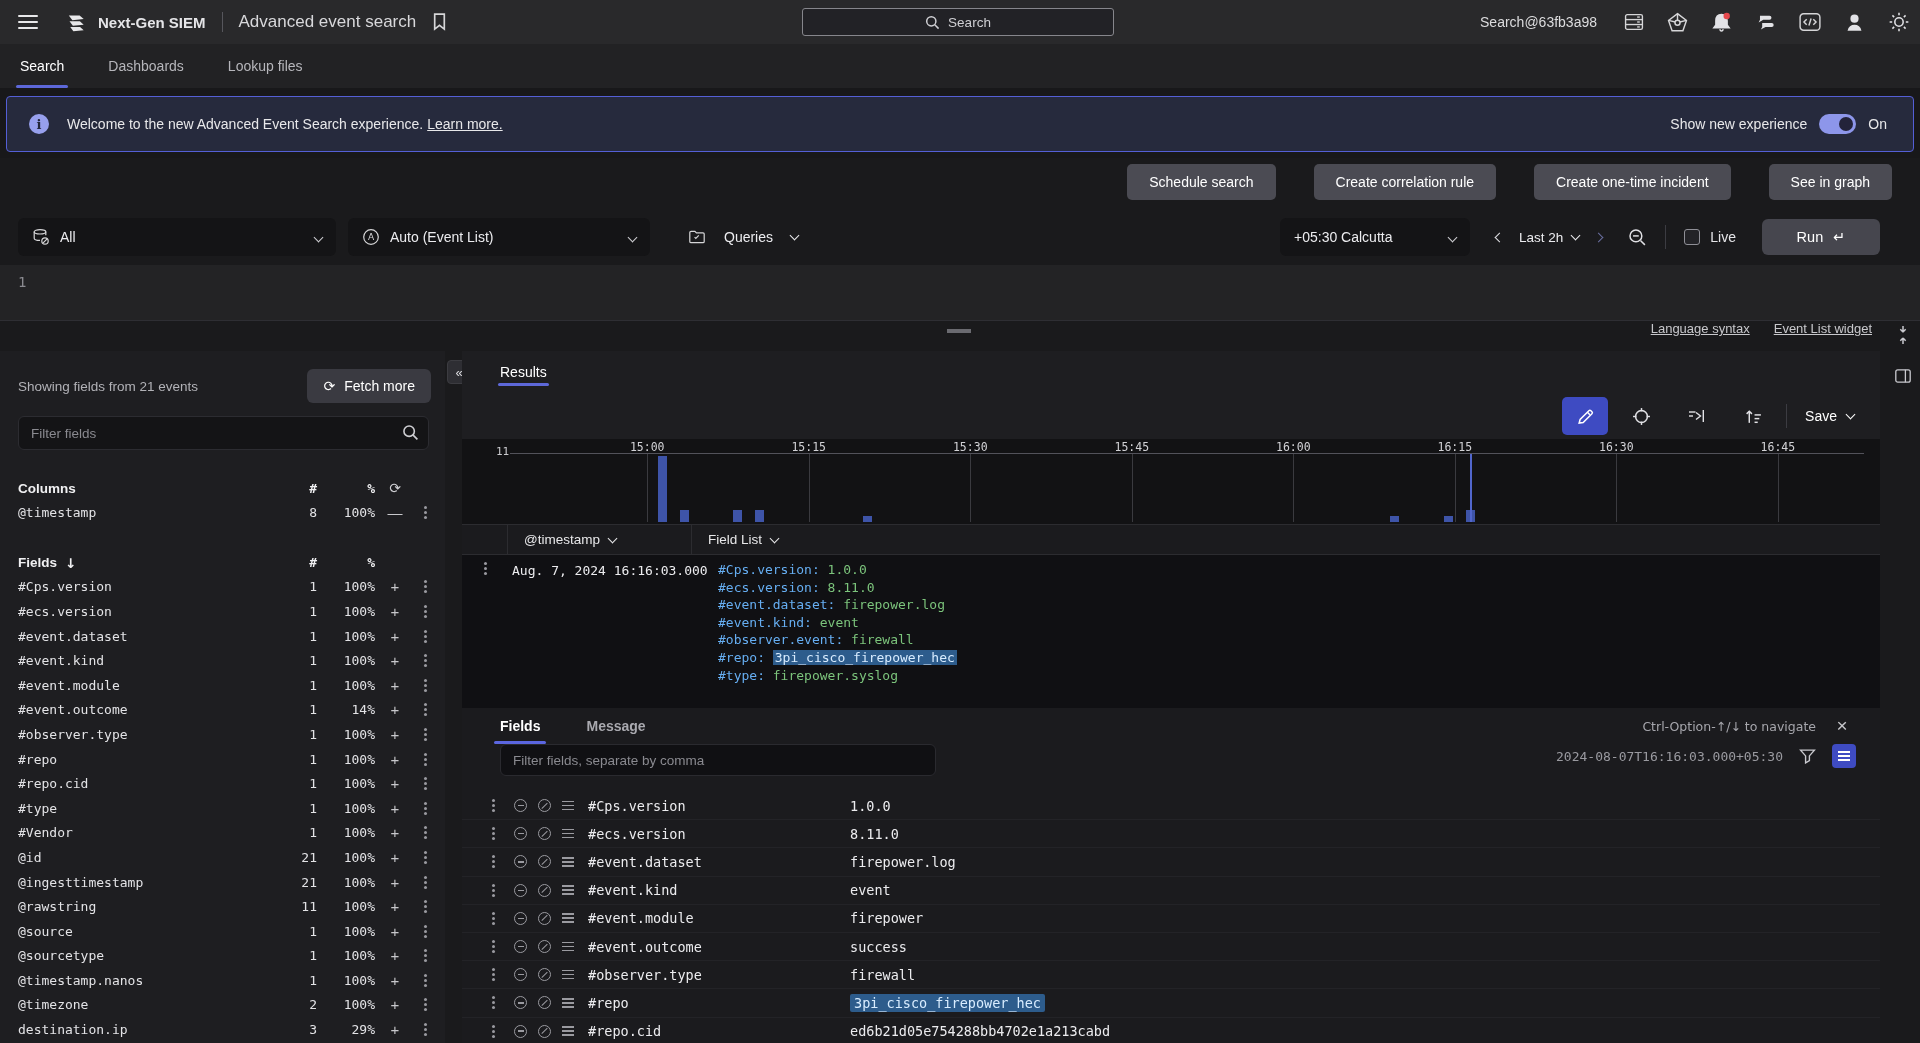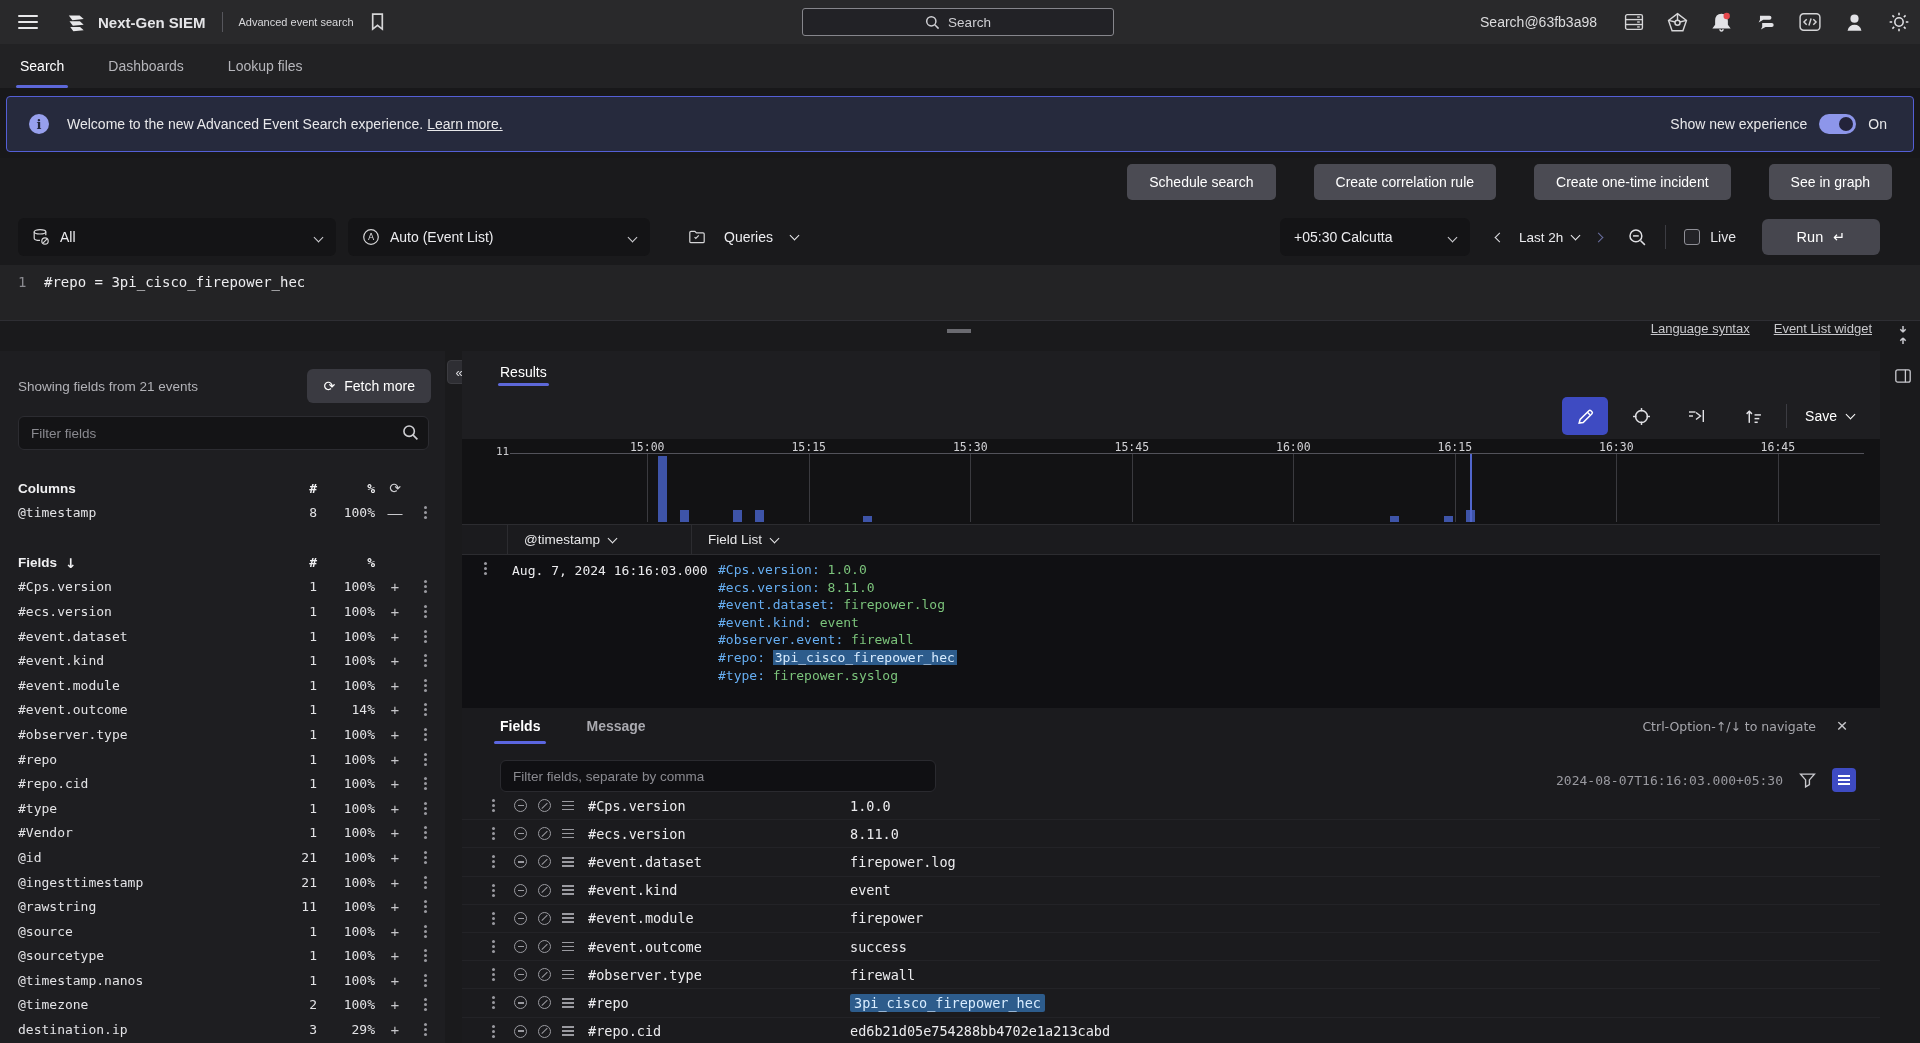--- a/index.html
+++ b/index.html
@@ -22,21 +22,21 @@
   .cmin::after{content:"";position:absolute;left:2.5px;right:2.5px;top:50%;height:1.3px;margin-top:-.65px;background:#9a9aa0;}
   .cslash::after{content:"";position:absolute;left:50%;top:1.5px;bottom:1.5px;width:1.3px;margin-left:-.65px;background:#9a9aa0;transform:rotate(45deg);}
   .ilines{display:inline-block;width:12px;height:12px;position:relative;flex:none;}
   .ilines::before{content:"";position:absolute;left:0;top:1px;width:12px;height:1.6px;background:#9a9aa0;box-shadow:0 4px 0 #9a9aa0,0 8px 0 #9a9aa0;}
 
   
   .topbar{position:absolute;left:0;top:0;width:1920px;height:44px;background:var(--topbar);display:flex;align-items:center;padding:0 14px 0 12px;}
   .ham{width:20px;height:2.6px;background:#e8e8ea;border-radius:1px;box-shadow:0 6px 0 #e8e8ea,0 -6px 0 #e8e8ea;margin:0 14px 0 6px;flex:none;}
   .apptitle{font-size:15px;font-weight:bold;margin-left:10px;white-space:nowrap;}
   .vsep{width:1px;height:20px;background:#56565c;margin:0 16px;}
-  .subtitle{font-size:11px;color:#d8d8db;white-space:nowrap;}
+  .subtitle{font-size:17px;color:#d8d8db;white-space:nowrap;}
   .topsearch{position:absolute;left:802px;top:8px;width:312px;height:28px;border:1px solid #86868c;border-radius:3px;background:#222226;display:flex;align-items:center;justify-content:center;gap:8px;color:#cfcfd3;font-size:13.5px;}
   .topright{position:absolute;right:10px;top:0;height:44px;display:flex;align-items:center;gap:23px;}
   .account{font-size:14px;color:#dcdcde;margin-right:4px;white-space:nowrap;}
   .tico{cursor:pointer;}
 
   
   .tabrow{position:absolute;left:0;top:44px;width:1920px;height:44px;background:var(--tabrow);display:flex;align-items:stretch;padding-left:20px;gap:44px;}
   .tab{display:flex;align-items:center;font-size:14px;color:#b6b6bb;position:relative;cursor:pointer;}
   .tab.active{color:#fff;}
   .tab.active::after{content:"";position:absolute;left:-4px;right:-4px;bottom:0;height:3px;background:var(--accent);border-radius:2px;}
@@ -138,21 +138,21 @@
   .kvlist .v{color:var(--val);}
   .kvlist .v.hl{background:var(--hl);color:#d8ecff;padding:0 2px;}
 
   .detail{flex:1;background:#1b1b1e;display:flex;flex-direction:column;overflow:hidden;}
   .dtabs{height:36px;display:flex;align-items:stretch;padding-left:38px;gap:46px;flex:none;position:relative;}
   .dtab{display:flex;align-items:center;font-size:14px;font-weight:bold;color:#a9a9af;position:relative;cursor:pointer;}
   .dtab.active{color:#fff;}
   .dtab.active::after{content:"";position:absolute;left:-6px;right:-6px;bottom:0;height:3px;background:#5b66e0;border-radius:2px;}
   .dhint{position:absolute;right:64px;top:0;height:36px;display:flex;align-items:center;font-size:12.5px;color:#a6a6ac;}
   .dclose{position:absolute;right:26px;top:6px;width:24px;height:24px;display:flex;align-items:center;justify-content:center;font-size:19px;color:#c6c6ca;cursor:pointer;}
-  .dfilter{height:48px;display:flex;align-items:flex-end;padding:0 24px 0 38px;flex:none;}
+  .dfilter{height:48px;display:flex;align-items:flex-start;padding:0 24px 0 38px;flex:none;}
   .dfilter input{width:436px;height:32px;background:var(--darker);border:1px solid #2a2a2f;border-radius:6px;color:#e5e5e8;font-size:13.5px;padding:0 12px;outline:none;font-family:inherit;}
   .dfilter input::placeholder{color:#8a8a90;}
   .dfright{margin-left:auto;display:flex;align-items:center;gap:16px;}
   .dts{font-size:13px;color:#9a9aa0;}
   .bluebtn{width:24px;height:24px;border-radius:4px;background:#3e4bc2;display:flex;align-items:center;justify-content:center;cursor:pointer;}
   .bluebtn i{display:block;width:12px;height:2px;background:#fff;box-shadow:0 4px 0 #fff,0 -4px 0 #fff;}
   .drows{flex:1;overflow:hidden;}
   .drow{height:28.2px;display:grid;grid-template-columns:22px 24px 24px 26px 262px 1fr;align-items:center;padding-left:30px;border-bottom:1px solid #232327;font-size:13.5px;}
   .drow .kc{display:flex;justify-content:flex-start;}
   .dname,.dval{font-family:"DejaVu Sans Mono",monospace;color:#ececef;white-space:nowrap;}
@@ -343,21 +343,20 @@
       </span>
       <button class="runbtn">
         <span>Run</span>
           <span class="g">↵</span>
       </button>
     </div>
   </div>
 
   <div class="editor mono">
     <span class="lnum">1</span>
-    <span class="code">#repo = 3pi_cisco_firepower_hec</span>
   </div>
 
   <div class="splitter">
     <span class="handle"></span>
     <span class="slinks">
       <a>Language syntax</a>
       <a>Event List widget</a>
     </span>
   </div>
 

